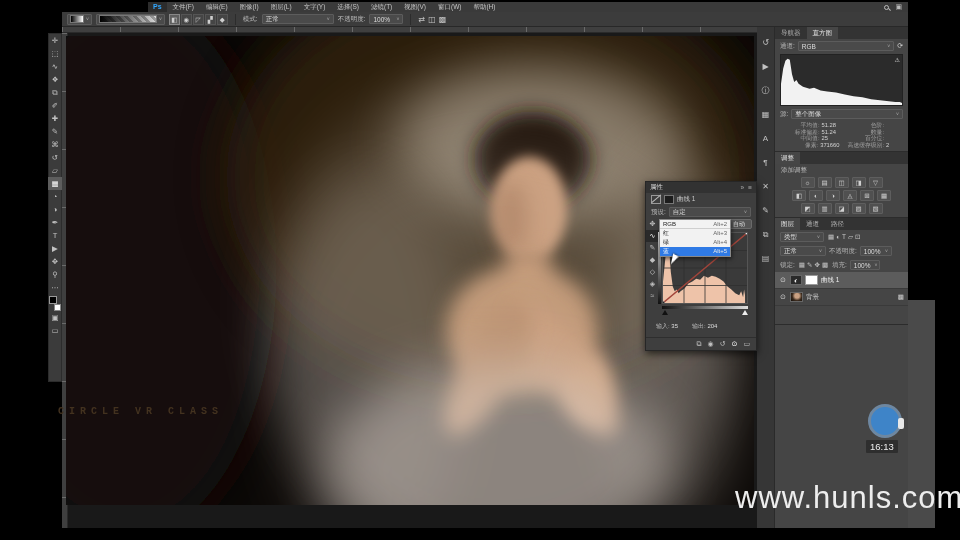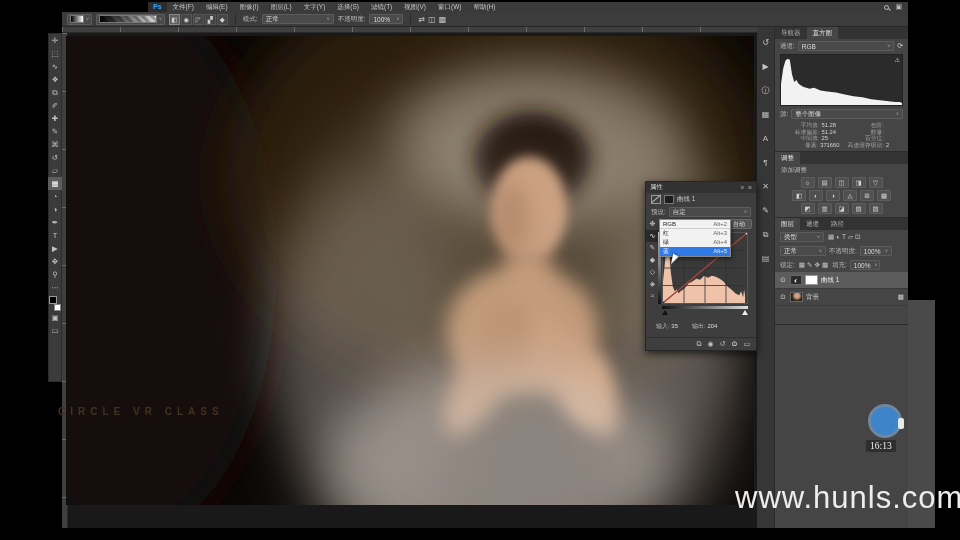--- a/index.html
+++ b/index.html
@@ -54,21 +54,21 @@
     background-image:repeating-linear-gradient(to right,#6a6a6a 0 1px,transparent 1px 58px); }
   .ruler-v { left:62px; top:33px; width:6px; height:495px; background:#3f3f3f; border-right:1px solid #2a2a2a;
     background-image:repeating-linear-gradient(to bottom,#6a6a6a 0 1px,transparent 1px 58px); }
   .photo { left:66px; top:36px; width:688px; height:469px; }
   .photo svg { display:block; width:100%; height:100%; }
 
   
   .cvc { left:58px; top:400px; width:200px; }
   .cvc-logo { font-size:44px; font-weight:bold; letter-spacing:5px; color:rgba(63,46,30,0.25);
     -webkit-text-stroke:1.5px #3f2e1e; line-height:50px; }
-  .cvc-sub { margin-top:6px; font-size:10px; font-weight:bold; letter-spacing:5px; color:#43321f; }
+  .cvc-sub { margin-top:6px; font-size:10px; font-weight:bold; letter-spacing:5px; color:#43321f;font-family:Liberation Mono, monospace; }
 
   
   .rightstrip { left:757px; top:27px; width:18px; height:501px; background:#363636; border-right:1px solid #2a2a2a;
     display:flex; flex-direction:column; align-items:center; padding-top:4px; }
   .rightstrip span { width:18px; height:24px; line-height:24px; text-align:center; font-size:8px; color:#c2c2c2; }
 
   
   .dock { left:775px; top:27px; width:133px; height:501px; background:#454545; }
   .gray-ext { left:908px; top:300px; width:27px; height:228px; background:#4a4a4a; }
   .panel { border-bottom:1px solid #2c2c2c; }
@@ -141,21 +141,21 @@
   .props-foot { position:absolute; left:0; bottom:0; width:110px; height:13px; border-top:1px solid #2e2e2e;
     display:flex; align-items:center; justify-content:flex-end; gap:6px; padding:0 6px; }
   .props-foot span { font-size:7px; color:#c0c0c0; }
   .props-foot span.active { color:#fff; }
 
   
   .timer-circle { left:868px; top:404px; width:34px; height:34px; border-radius:50%;
     background:#3e84c8; border:3px solid #6e87a0; z-index:10; }
   .timer-notch { position:absolute; right:-5px; top:11px; width:6px; height:11px; background:#e8e8e8; border-radius:2px; }
   .timer-badge { left:866px; top:440px; padding:1px 4px; background:rgba(45,45,45,0.92); color:#efefef;
-    font-size:9.5px; z-index:10; border-radius:1px;font-family:Liberation Serif, serif; }
+    font-size:9.5px; z-index:10; border-radius:1px; }
   .hunls { left:735px; top:480px; font-size:31px; color:#ededed; letter-spacing:1px; z-index:11; }
 </style>
 </head>
 <body>
 
 <div id="frame">
 
   <div class="abs menubar">
     <span class="ps-logo">Ps</span>
     <div class="menu-items">

